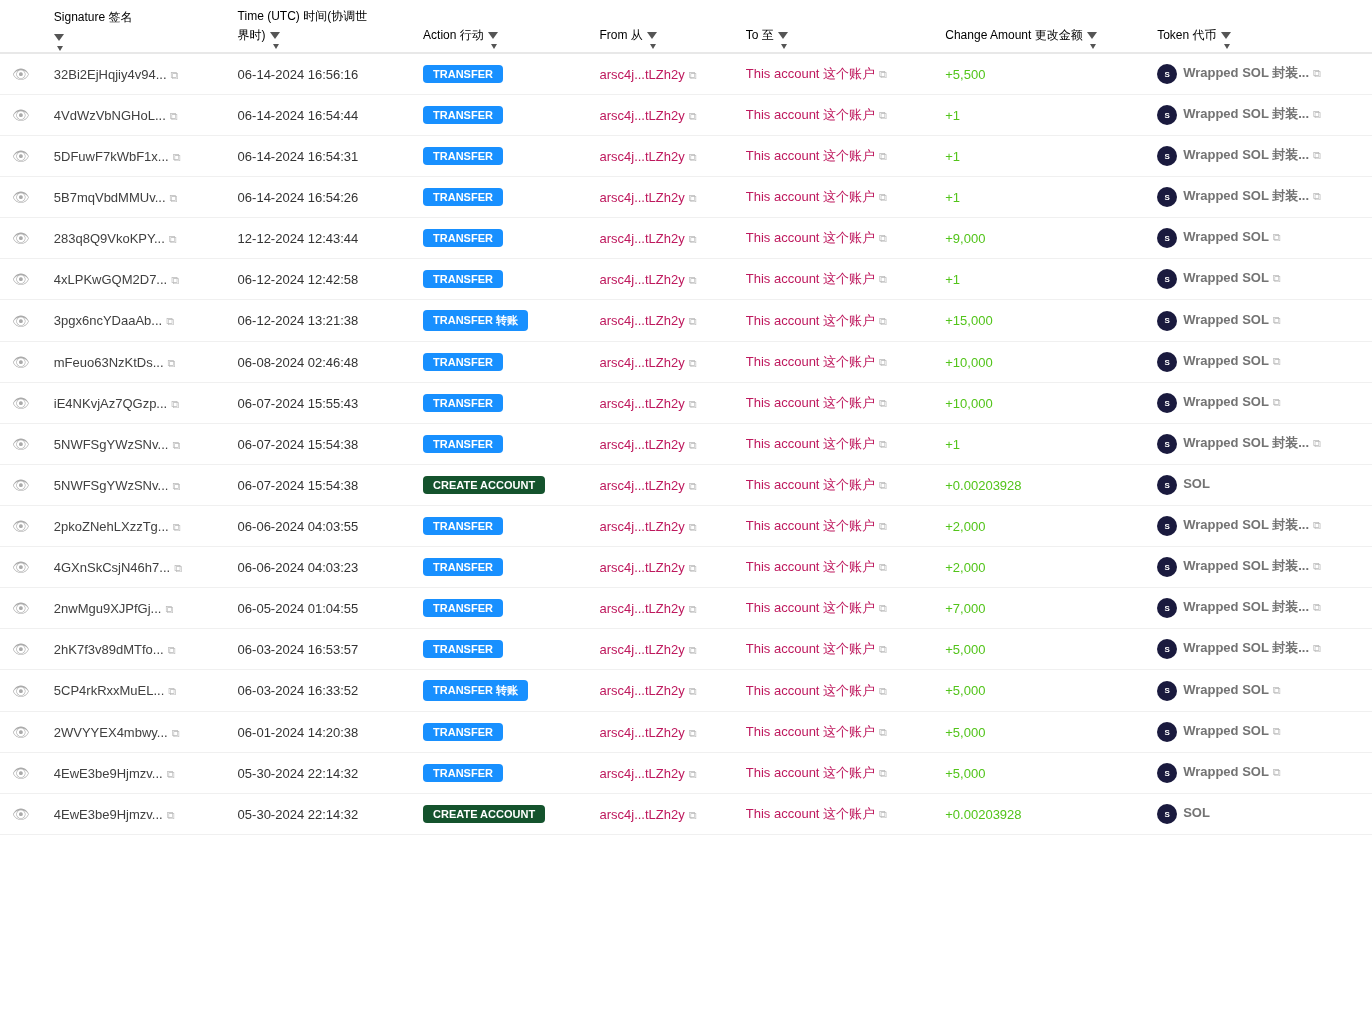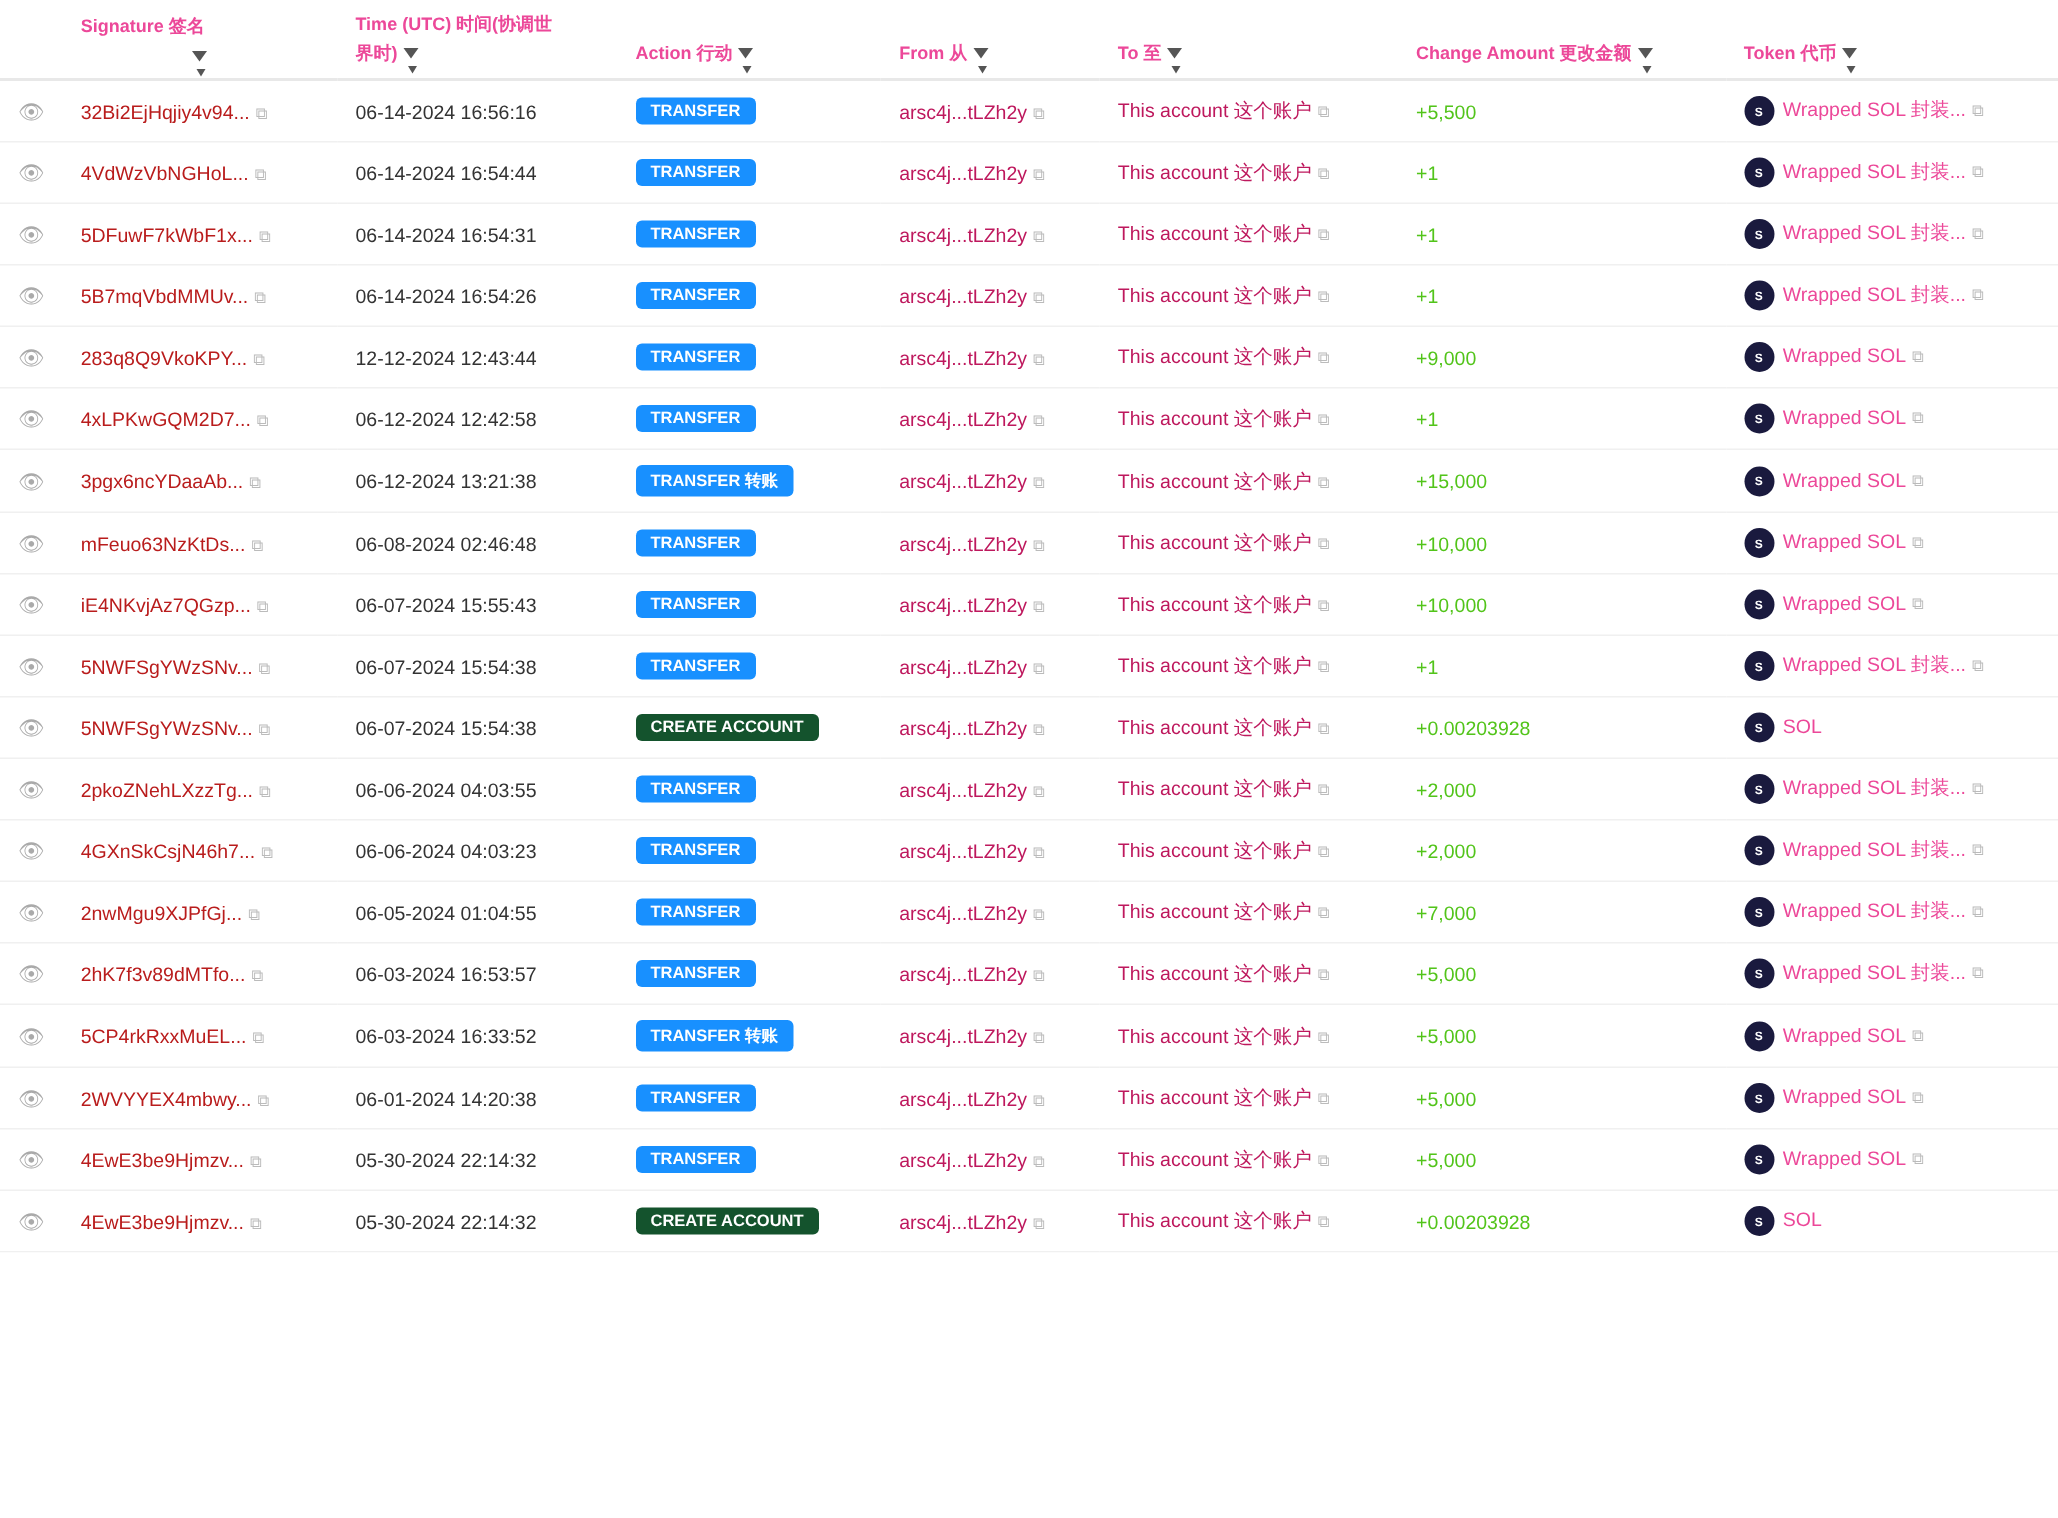--- a/index.html
+++ b/index.html
@@ -16,23 +16,23 @@
     table {
       width: 100%;
       border-collapse: collapse;
       min-width: 1200px;
     }
     thead tr {
       border-bottom: 2px solid #e8e8e8;
     }
     thead th {
       padding: 8px 12px;
-      text-align: center;
-      font-weight: 700;
-      color: #ec4899;
+      text-align: left;
+      font-weight: 400;
+      color: #000000;
       font-size: 12px;
       white-space: nowrap;
       vertical-align: bottom;
     }
     thead th .th-main {
       display: flex;
       align-items: center;
       gap: 4px;
     }
     tbody tr {
@@ -42,21 +42,21 @@
       padding: 10px 12px;
       vertical-align: middle;
       white-space: nowrap;
     }
     .eye-icon {
       color: #aaa;
       cursor: pointer;
       font-size: 14px;
     }
     .sig-link {
-      color: #b91c1c;
+      color: #404040;
       text-decoration: none;
       cursor: pointer;
     }
     .copy-icon {
       display: inline-flex;
       align-items: center;
       margin-left: 4px;
       color: #bbb;
       cursor: pointer;
       font-size: 11px;
@@ -90,23 +90,24 @@
       height: 20px;
       background: #1a1a3e;
       border-radius: 50%;
       color: #fff;
       font-size: 8px;
       font-weight: 700;
       margin-right: 6px;
       vertical-align: middle;
     }
     .token-name {
-      color: #ec4899;
+      color: #737373;
       text-decoration: none;
       cursor: pointer;
+      font-weight: bold;
     }
     .th-filter-row {
       display: block;
       margin-top: 4px;
     }
     .filter-funnel {
       display: inline-block;
       width: 0;
       height: 0;
       border-left: 5px solid transparent;

